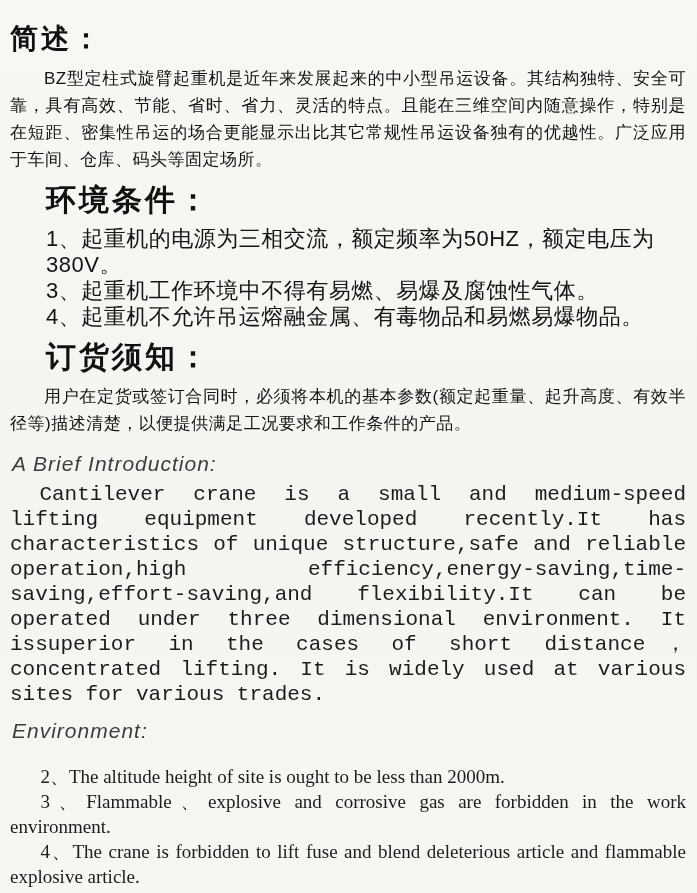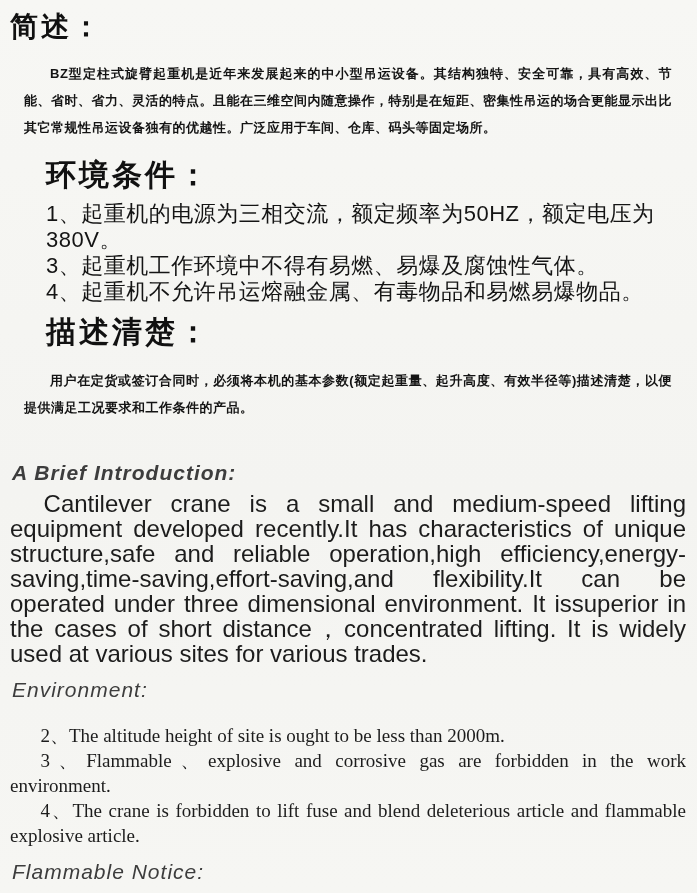--- a/index.html
+++ b/index.html
@@ -7,21 +7,21 @@
     padding: 0;
     width: 697px;
     height: 893px;
     background: #f5f5f2;
     overflow: hidden;
   }
   .page {
     box-sizing: border-box;
     width: 697px;
     height: 893px;
-    padding: 6px 11px 0 10px;
+    padding: 18px 11px 0 10px;
     background: linear-gradient(180deg, #f7f7f4 0%, #f4f4f1 55%, #f6f6f3 100%);
     color: #151515;
     font-family: "Liberation Sans", "DejaVu Sans", sans-serif;
   }
 
   
   .cn-h1 {
     margin: 2px 0 7px 0;
     font-size: 28px;
     font-weight: 900;
@@ -29,23 +29,23 @@
     color: #111;
   }
   .cn-h2 {
     margin: 7px 0 5px 36px;
     font-size: 30px;
     font-weight: 700;
     letter-spacing: 3px;
     color: #111;
   }
   .cn-body {
-    margin: 14px;
-    font-size: 13px;
-    font-weight: 700;
+    margin: 0;
+    font-size: 17px;
+    font-weight: 400;
     line-height: 27px;
     letter-spacing: 0.5px;
     text-align: justify;
     color: #141414;
   }
   .cn-indent { text-indent: 2em; }
   .cn-list { margin: 0; }
   .cn-item {
     margin: 0 0 0 36px;
     font-size: 22px;
@@ -58,25 +58,25 @@
   
   .en-h {
     margin: 12px 0 6px 2px;
     font-family: "Liberation Sans", sans-serif;
     font-style: italic;
     font-weight: 400;
     font-size: 21px;
     letter-spacing: 1px;
     color: #3d3d3d;
   }
-  .en-h.first { margin-top: 40px; font-weight: bold; }
+  .en-h.first { margin-top: 15px; }
   .en-body {
     margin: 0;
-    font-family: Liberation Sans, sans-serif;
-    font-size: 24px;
+    font-family: Liberation Mono, monospace;
+    font-size: 21px;
     line-height: 25px;
     text-align: justify;
     color: #1c1c1c;
   }
   .en-indent { text-indent: 1.4em; }
   .en-indent-big { text-indent: 3.2em; }
   .en-list { margin-top: 21px; }
   .en-item {
     margin: 0;
     font-family: "Liberation Serif", "DejaVu Serif", serif;
@@ -96,21 +96,21 @@
   <h1 class="cn-h1">简述：</h1>
   <p class="cn-body cn-indent">BZ型定柱式旋臂起重机是近年来发展起来的中小型吊运设备。其结构独特、安全可靠，具有高效、节能、省时、省力、灵活的特点。且能在三维空间内随意操作，特别是在短距、密集性吊运的场合更能显示出比其它常规性吊运设备独有的优越性。广泛应用于车间、仓库、码头等固定场所。</p>
 
   <h2 class="cn-h2">环境条件：</h2>
   <div class="cn-list">
     <p class="cn-item">1、起重机的电源为三相交流，额定频率为50HZ，额定电压为380V。</p>
     <p class="cn-item">3、起重机工作环境中不得有易燃、易爆及腐蚀性气体。</p>
     <p class="cn-item">4、起重机不允许吊运熔融金属、有毒物品和易燃易爆物品。</p>
   </div>
 
-  <h2 class="cn-h2">描述清楚：</h2>
+  <h2 class="cn-h2">订货须知：</h2>
   <p class="cn-body cn-indent">用户在定货或签订合同时，必须将本机的基本参数(额定起重量、起升高度、有效半径等)描述清楚，以便提供满足工况要求和工作条件的产品。</p>
 
   <h3 class="en-h first">A Brief Introduction:</h3>
   <p class="en-body en-indent">Cantilever crane is a small and medium-speed lifting equipment developed recently.It has characteristics of unique structure,safe and reliable operation,high efficiency,energy-saving,time-saving,effort-saving,and flexibility.It can be operated under three dimensional environment. It issuperior in the cases of short distance，concentrated lifting. It is widely used at various sites for various trades.</p>
 
   <h3 class="en-h">Environment:</h3>
   <div class="en-list">
     <p class="en-item">2、The altitude height of site is ought to be less than 2000m.</p>
     <p class="en-item">3、Flammable、explosive and corrosive gas are forbidden in the work environment.</p>
     <p class="en-item">4、The crane is forbidden to lift fuse and blend deleterious article and flammable explosive article.</p>

